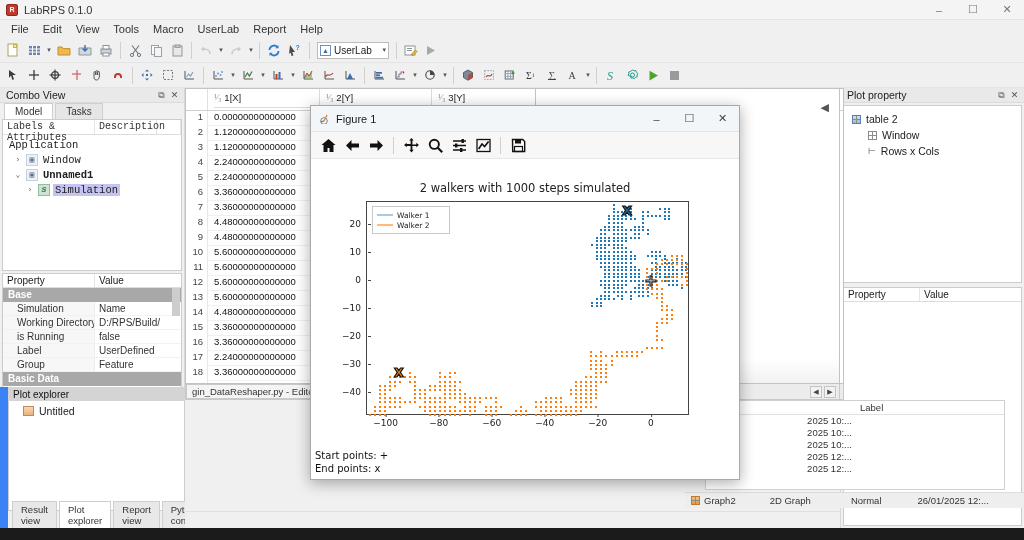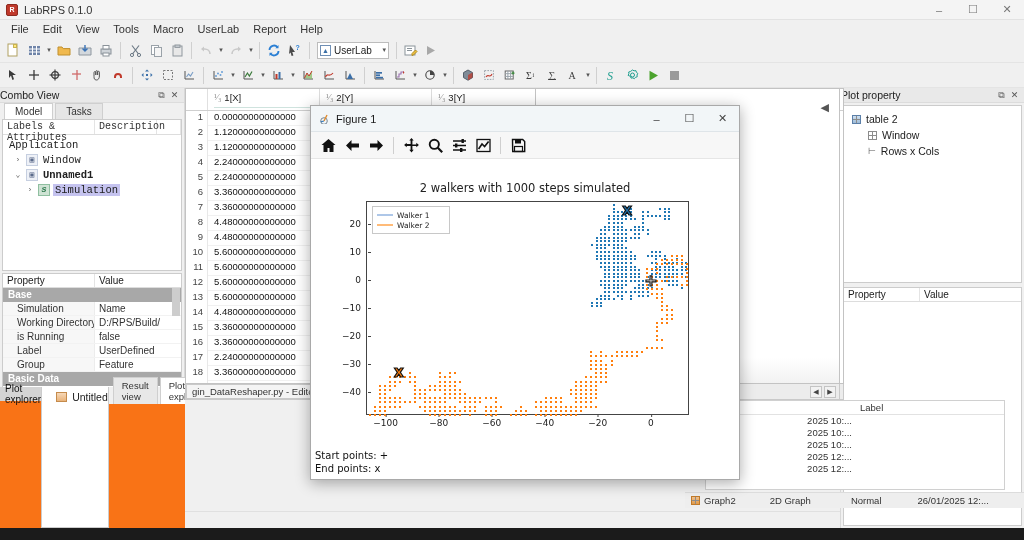--- a/index.html
+++ b/index.html
@@ -65,21 +65,21 @@
     display:flex; align-items:center; justify-content:center; font-size:7px; color:#3a6ea5;}
   .tb-combo .cb-val { flex: 1; }
   .tb-combo .cb-arr { font-size: 7px; color: #555; }
 
   
   .body-split { flex: 1; display: flex; background: #f0f0f0; position: relative; }
 
   
   .panel-head {
     height: 15px; background: #e9e9e9; border-bottom: 1px solid #dcdcdc;
-    display: flex; align-items: center; padding: 0 3px 0 0;
+    display: flex; align-items: center; padding: 0 3px 0 6px;
     font-size: 10.5px; color: #222;
   }
   .panel-head .ph-title { flex: 1; }
   .panel-head .ph-btn { width: 13px; text-align: center; color: #555; font-size: 9px; }
 
   
   .dock-left { width: 185px; display: flex; flex-direction: column; background: #f0f0f0;
      border-right: 1px solid #d8d8d8; }
   .tabrow { height: 16px; display: flex; align-items: flex-end; background: #f0f0f0; padding-left: 4px; }
   .tabrow .tb {
@@ -204,21 +204,21 @@
      display: flex; flex-direction: column; }
   .dr-tree { background: #fff; border: 1px solid #ccc; margin: 2px; height: 178px; padding: 5px 0 0 8px;}
   .dr-node { display: flex; align-items: center; gap: 5px; height: 16px; font-size: 10.5px; color:#222;}
   .dr-node.child { padding-left: 16px; }
   .dr-propgrid { background: #fff; border: 1px solid #ccc; margin: 2px; flex: 1; }
   .dr-propgrid .pg-head .c1 { width: 76px; }
 
   
   .dock-bottom {
     position: absolute; left: 0; bottom: 0; width: 185px; height: 141px;
-    background: #f97316; display: flex; flex-direction: row;
+    background: #3b82f6; display: flex; flex-direction: column; padding-left: 8px;
   }
   .plot-explorer-head { height: 14px; background: #d4d4d4; display:flex; align-items:center;
      padding-left: 5px; font-size: 10px; color: #111; }
   .pe-body { flex: 1; background: #fff; border: 1px solid #ccc; border-top: none; padding: 4px 0 0 14px;}
   .pe-item { display: flex; align-items: center; gap: 5px; font-size: 10.5px; }
   .pe-item .pic { width: 11px; height: 10px; background: linear-gradient(#f6d8b8,#e9b37a); border: 1px solid #c58b4c; }
   .bottom-tabs { height: 17px; display: flex; align-items: flex-end; padding-left: 4px; background:#f0f0f0;}
   .bottom-tabs .bt { font-size: 9.5px; padding: 2px 8px; border: 1px solid #cfcfcf; border-bottom: none;
      background: #e8e8e8; color: #333; margin-right: 2px; }
   .bottom-tabs .bt.active { background: #fff; }

